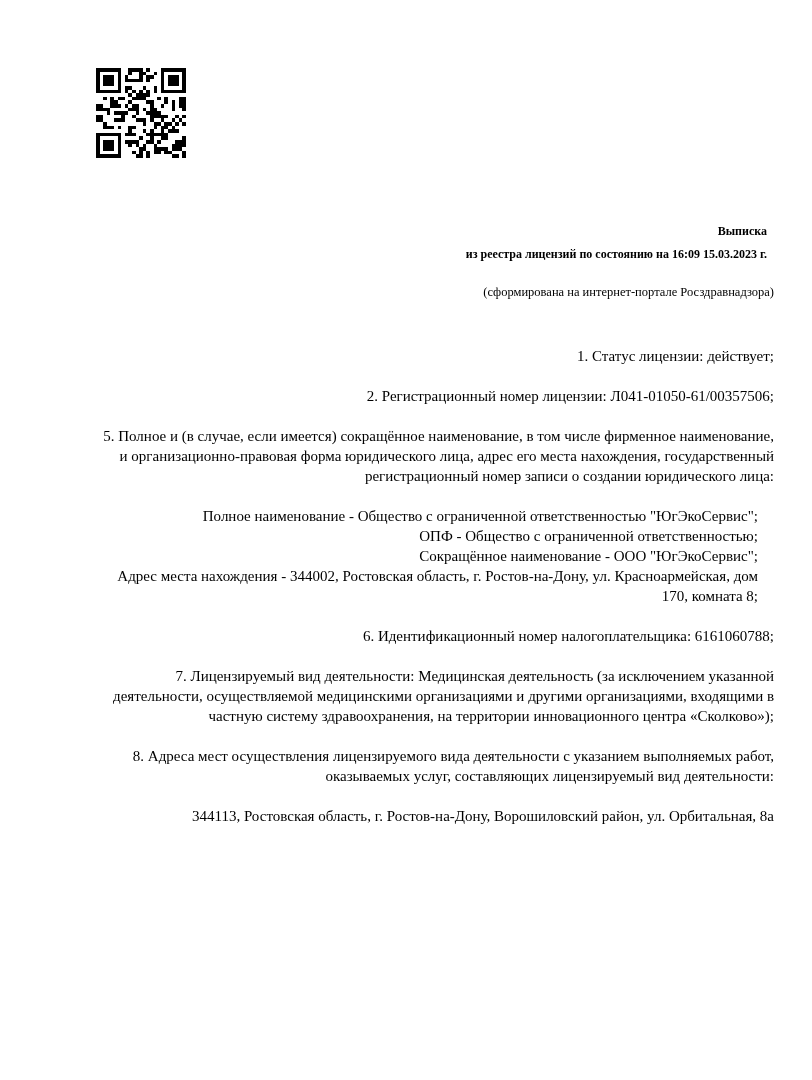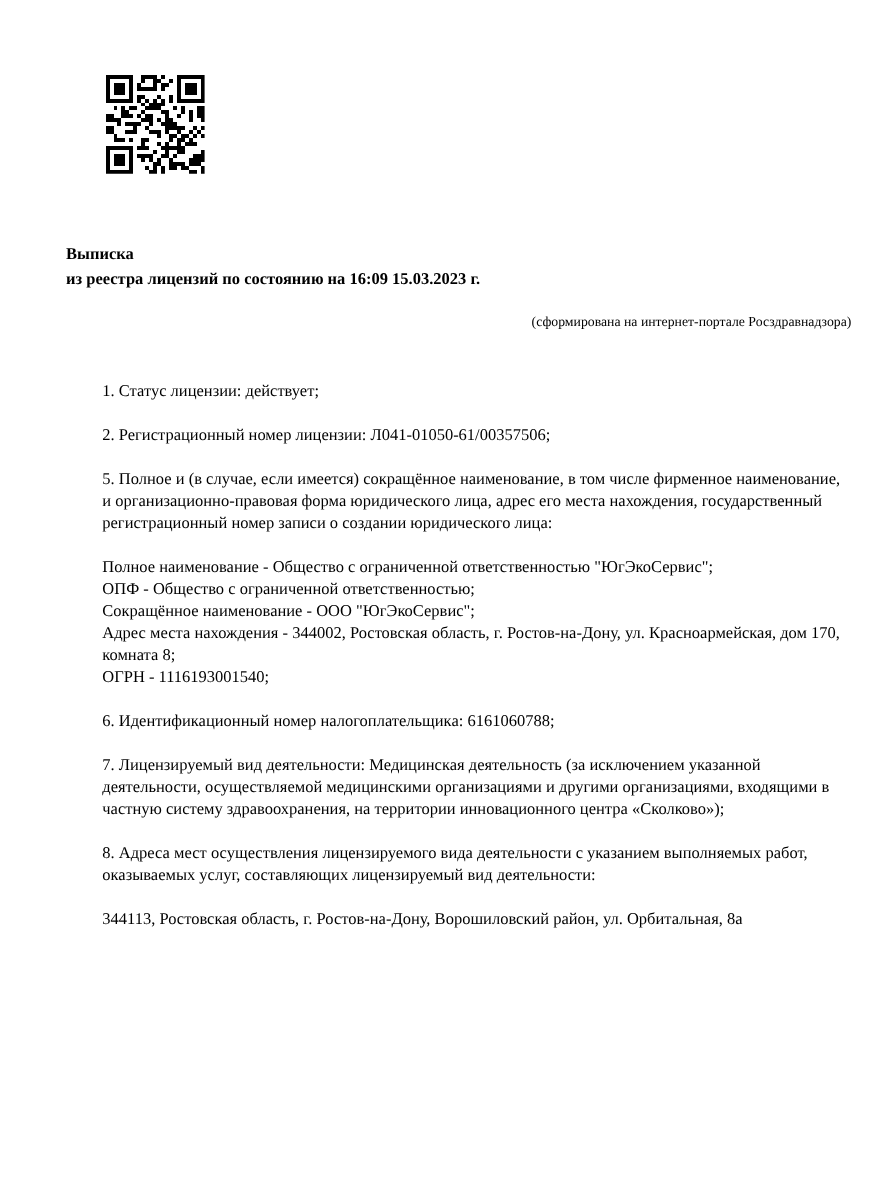--- a/index.html
+++ b/index.html
@@ -18,43 +18,43 @@
     top: 68px;
     width: 90px;
     height: 90px;
   }
   .qr svg { width: 100%; height: 100%; shape-rendering: crispEdges; }
   .title {
     position: absolute;
     left: 60px;
     right: 45px;
     top: 220px;
-    text-align: left;
+    text-align: right;
     font-weight: bold;
-    font-size: 15px;
+    font-size: 12px;
     line-height: 23px;
   }
   .subtitle {
     position: absolute;
     right: 38px;
     top: 284px;
     font-size: 12.5px;
     line-height: 16px;
   }
   .content {
     position: absolute;
     left: 93px;
     right: 38px;
     top: 346px;
     font-size: 15px;
     line-height: 20px;
-    text-align: left;
+    text-align: right;
   }
   .content p { margin: 0 0 20px 0; }
-  .org-block { margin: 0 0 20px 0; }
+  .org-block { margin: 0 16px 20px 0; }
   .org-block p { margin: 0; }
 </style>
 </head>
 <body>
 
 <div class="page">
 
   <div class="qr">
     <svg id="qr-svg" viewBox="0 0 25 25" xmlns="http://www.w3.org/2000/svg" aria-hidden="true">
         <g fill="#000000">
@@ -273,21 +273,20 @@
   <div class="content">
     <p>1. Статус лицензии: действует;</p>
     <p>2. Регистрационный номер лицензии: Л041-01050-61/00357506;</p>
     <p>5. Полное и (в случае, если имеется) сокращённое наименование, в том числе фирменное наименование, и организационно-правовая форма юридического лица, адрес его места нахождения, государственный регистрационный номер записи о создании юридического лица:</p>
 
     <div class="org-block">
       <p>Полное наименование - Общество с ограниченной ответственностью "ЮгЭкоСервис";</p>
       <p>ОПФ - Общество с ограниченной ответственностью;</p>
       <p>Сокращённое наименование - ООО "ЮгЭкоСервис";</p>
       <p>Адрес места нахождения - 344002, Ростовская область, г. Ростов-на-Дону, ул. Красноармейская, дом 170, комната 8;</p>
-      <p>ОГРН - 1116193001540;</p>
     </div>
 
     <p>6. Идентификационный номер налогоплательщика: 6161060788;</p>
     <p>7. Лицензируемый вид деятельности: Медицинская деятельность (за исключением указанной деятельности, осуществляемой медицинскими организациями и другими организациями, входящими в частную систему здравоохранения, на территории инновационного центра «Сколково»);</p>
     <p>8. Адреса мест осуществления лицензируемого вида деятельности с указанием выполняемых работ, оказываемых услуг, составляющих лицензируемый вид деятельности:</p>
     <p>344113, Ростовская область, г. Ростов-на-Дону, Ворошиловский район, ул. Орбитальная, 8а</p>
   </div>
 
 </div>
 

